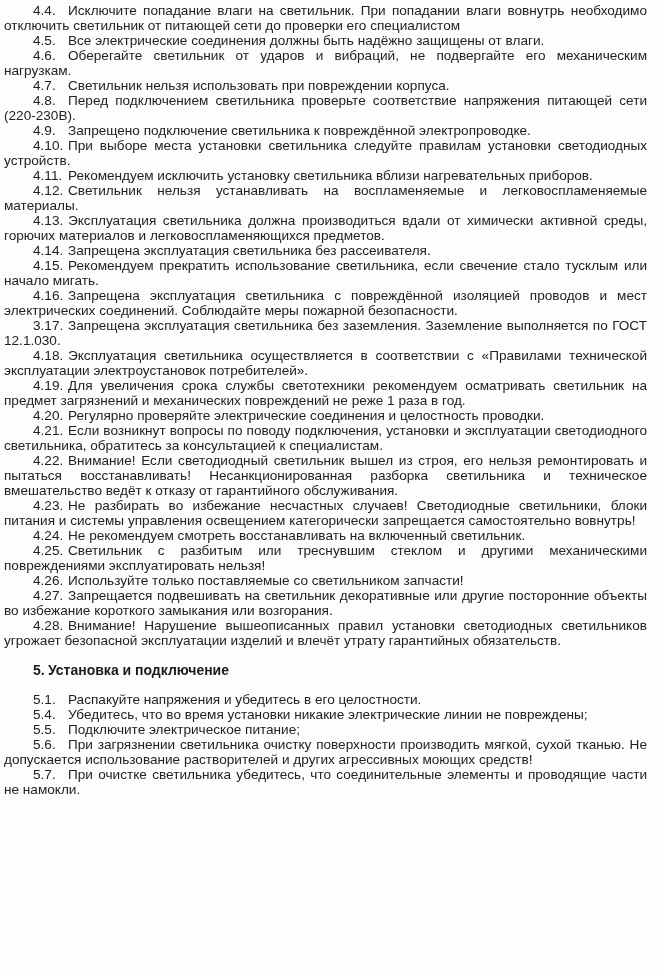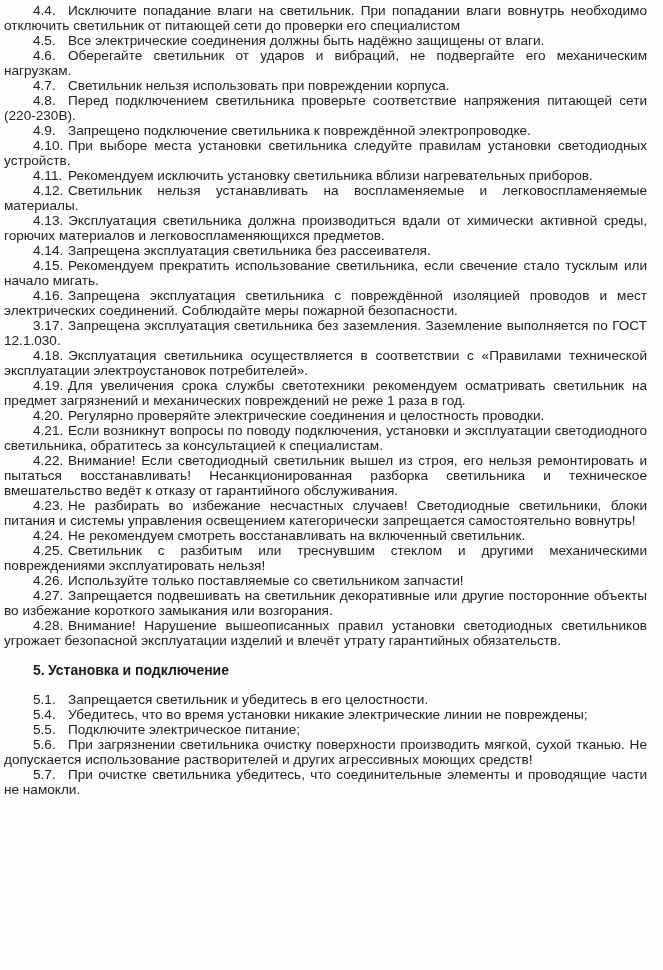--- a/index.html
+++ b/index.html
@@ -75,20 +75,20 @@
       <p class="para"><span class="num">4.26.</span><span>Используйте только поставляемые со светильником запчасти!</span></p>
       <p class="para"><span class="num">4.27.</span><span>Запрещается подвешивать на светильник декоративные или другие посторонние объекты во избежание короткого замыкания или возгорания.</span></p>
       <p class="para"><span class="num">4.28.</span><span>Внимание! Нарушение вышеописанных правил установки светодиодных светильников угрожает безопасной эксплуатации изделий и влечёт утрату гарантийных обязательств.</span></p>
     </div>
 
   <h2 class="section-heading">
     <span class="h-num">5.</span><span>Установка и подключение</span>
   </h2>
 
   <div>
-      <p class="para"><span class="num">5.1.</span><span>Запрещается светильник и убедитесь в его целостности.</span></p>
+      <p class="para"><span class="num">5.1.</span><span>Распакуйте напряжения и убедитесь в его целостности.</span></p>
       <p class="para"><span class="num">5.4.</span><span>Убедитесь, что во время установки никакие электрические линии не повреждены;</span></p>
       <p class="para"><span class="num">5.5.</span><span>Подключите электрическое питание;</span></p>
       <p class="para"><span class="num">5.6.</span><span>При загрязнении светильника очистку поверхности производить мягкой, сухой тканью. Не допускается использование растворителей и других агрессивных моющих средств!</span></p>
       <p class="para"><span class="num">5.7.</span><span>При очистке светильника убедитесь, что соединительные элементы и проводящие части не намокли.</span></p>
     </div>
 
 </div>
 
 </body></html>

